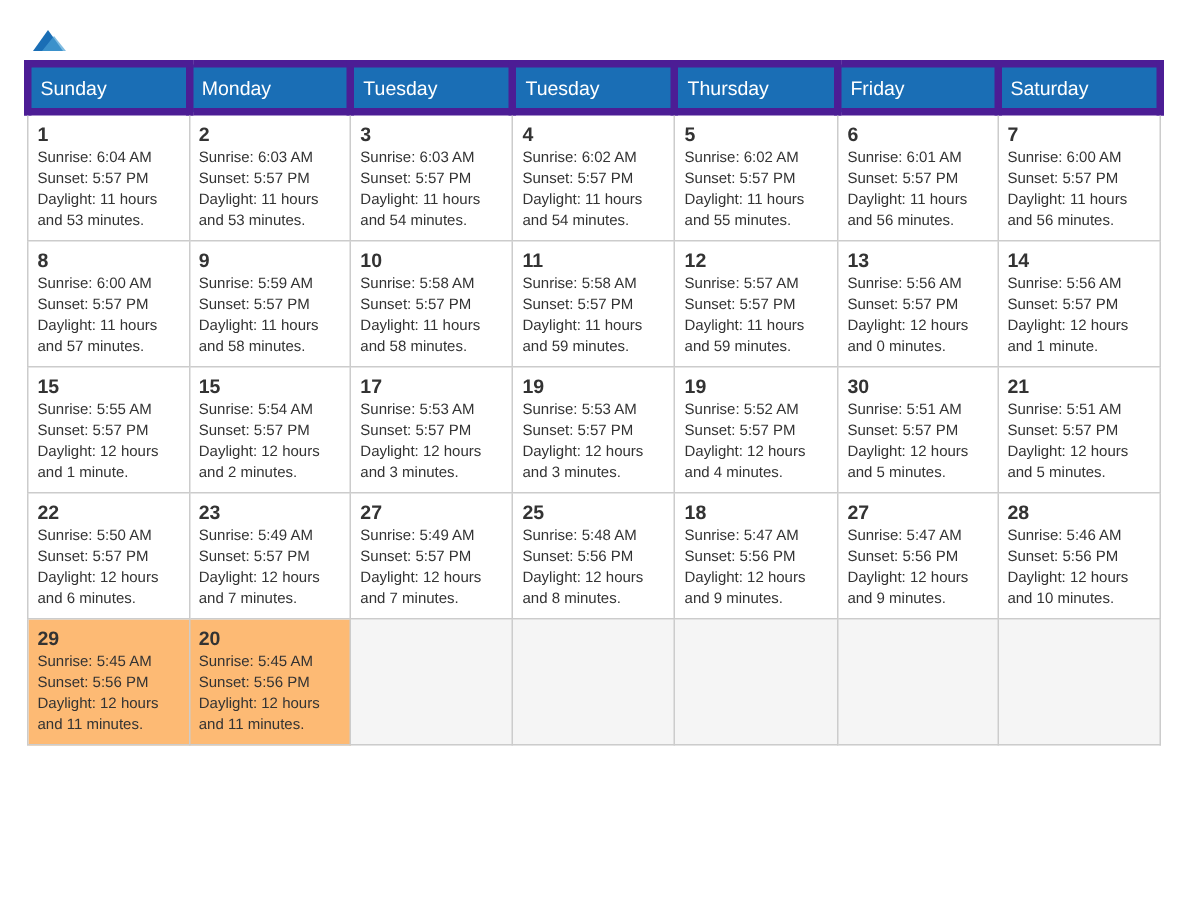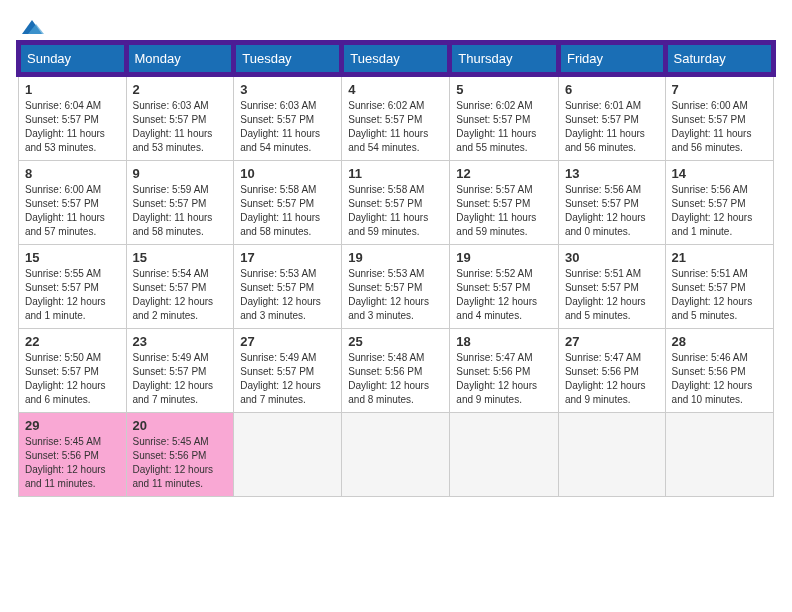--- a/index.html
+++ b/index.html
@@ -69,21 +69,21 @@
     }
     .calendar td {
       border: 1px solid #ccc;
       vertical-align: top;
       padding: 5px 6px;
       width: 113px;
       min-height: 80px;
       background: #fff;
     }
     .calendar tr:last-child td {
-      background: #f9a8d4;
+      background: #fdba74;
     }
     .day-num {
       font-size: 13px;
       font-weight: bold;
       color: #333;
       display: block;
       margin-bottom: 2px;
     }
     .day-info {
       font-size: 10px;

